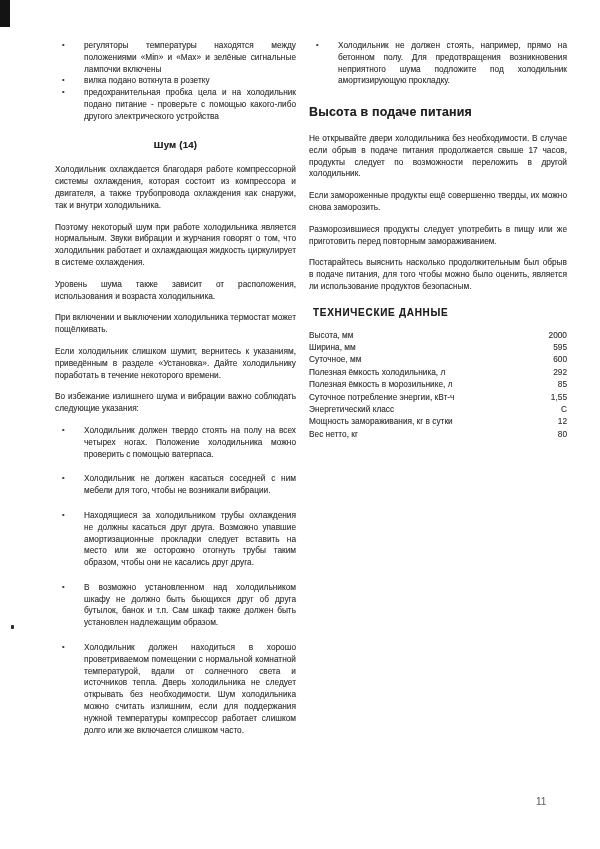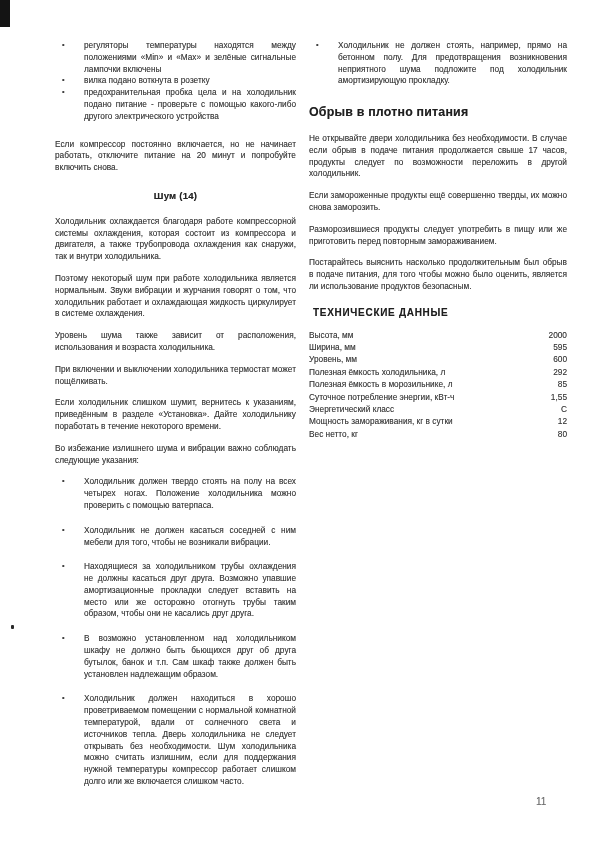--- a/index.html
+++ b/index.html
@@ -54,21 +54,20 @@
         <li>
           <span class="marker">•</span>
           <span>вилка подано воткнута в розетку</span>
         </li>
         <li>
           <span class="marker">•</span>
           <span>предохранительная пробка цела и на холодильник подано питание - проверьте с помощью какого-либо другого электрического устройства</span>
         </li>
       </ul>
 
-      <p class="para">Если компрессор постоянно включается, но не начинает работать, отключите питание на 20 минут и попробуйте включить снова.</p>
 
       <h3 class="h-noise">Шум (14)</h3>
 
       <p class="para">Холодильник охлаждается благодаря работе компрессорной системы охлаждения, которая состоит из компрессора и двигателя, а также трубопровода охлаждения как снаружи, так и внутри холодильника.</p>
       <p class="para">Поэтому некоторый шум при работе холодильника является нормальным. Звуки вибрации и журчания говорят о том, что холодильник работает и охлаждающая жидкость циркулирует в системе охлаждения.</p>
       <p class="para">Уровень шума также зависит от расположения, использования и возраста холодильника.</p>
       <p class="para">При включении и выключении холодильника термостат может пощёлкивать.</p>
       <p class="para">Если холодильник слишком шумит, вернитесь к указаниям, приведённым в разделе «Установка». Дайте холодильнику поработать в течение некоторого времени.</p>
       <p class="para">Во избежание излишнего шума и вибрации важно соблюдать следующие указания:</p>
 
@@ -97,40 +96,40 @@
     </div>
 
     <div class="col col-right">
       <ul class="bullets tight">
         <li>
           <span class="marker">•</span>
           <span>Холодильник не должен стоять, например, прямо на бетонном полу. Для предотвращения возникновения неприятного шума подложите под холодильник амортизирующую прокладку.</span>
         </li>
       </ul>
 
-      <h2 class="h-power">Обрыв в плотно питания</h2>
+      <h2 class="h-power">Высота в подаче питания</h2>
 
       <p class="para">Не открывайте двери холодильника без необходимости. В случае если обрыв в подаче питания продолжается свыше 17 часов, продукты следует по возможности переложить в другой холодильник.</p>
       <p class="para">Если замороженные продукты ещё совершенно тверды, их можно снова заморозить.</p>
       <p class="para">Разморозившиеся продукты следует употребить в пищу или же приготовить перед повторным замораживанием.</p>
       <p class="para">Постарайтесь выяснить насколько продолжительным был обрыв в подаче питания, для того чтобы можно было оценить, является ли использование продуктов безопасным.</p>
 
       <h3 class="h-tech">ТЕХНИЧЕСКИЕ ДАННЫЕ</h3>
 
       <div class="spec-table">
         <div class="spec-row">
           <span class="spec-label">Высота, мм</span>
           <span class="spec-value">2000</span>
         </div>
         <div class="spec-row">
           <span class="spec-label">Ширина, мм</span>
           <span class="spec-value">595</span>
         </div>
         <div class="spec-row">
-          <span class="spec-label">Уровень, мм</span>
+          <span class="spec-label">Суточное, мм</span>
           <span class="spec-value">600</span>
         </div>
         <div class="spec-row">
           <span class="spec-label">Полезная ёмкость холодильника, л</span>
           <span class="spec-value">292</span>
         </div>
         <div class="spec-row">
           <span class="spec-label">Полезная ёмкость в морозильнике, л</span>
           <span class="spec-value">85</span>
         </div>

